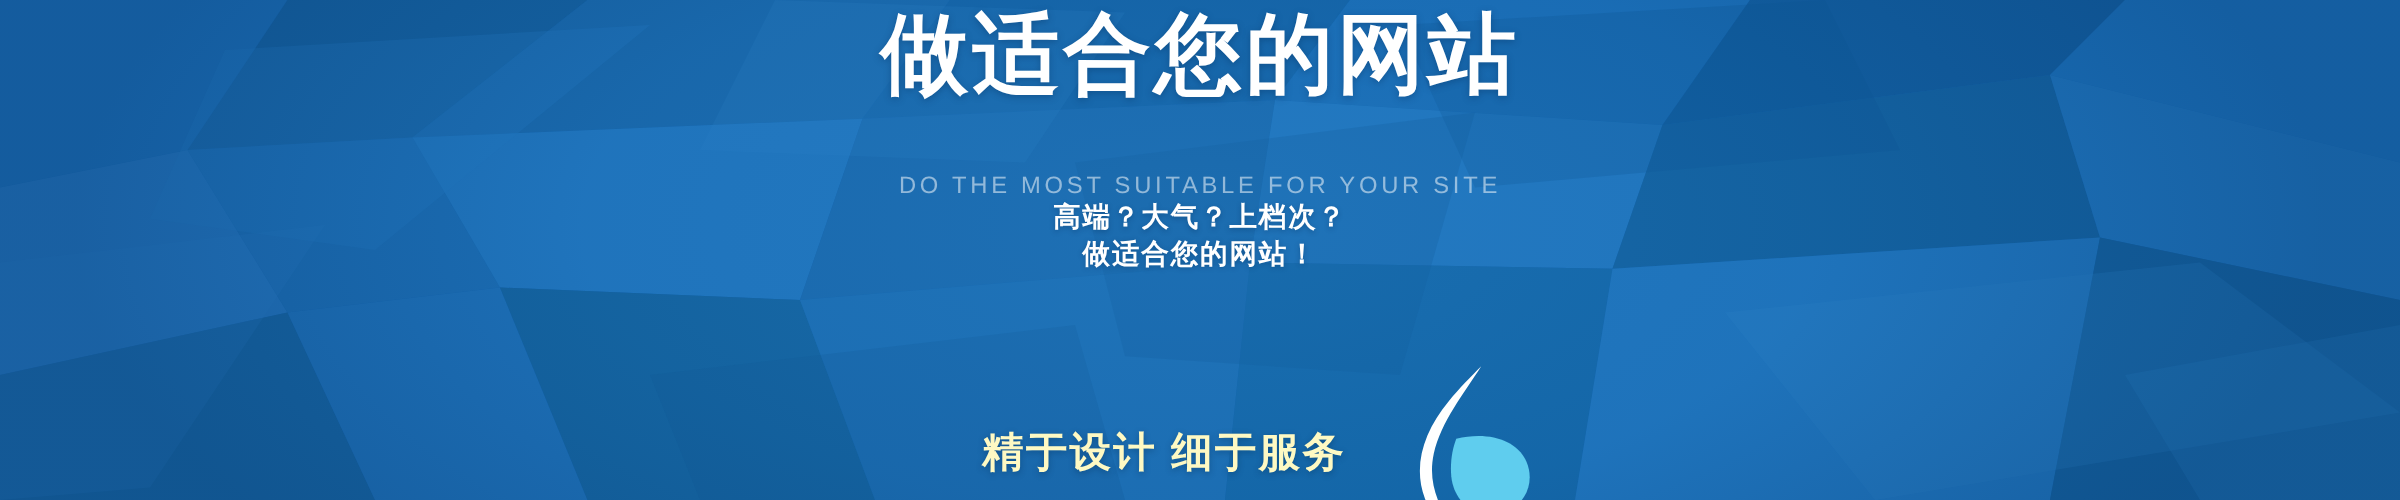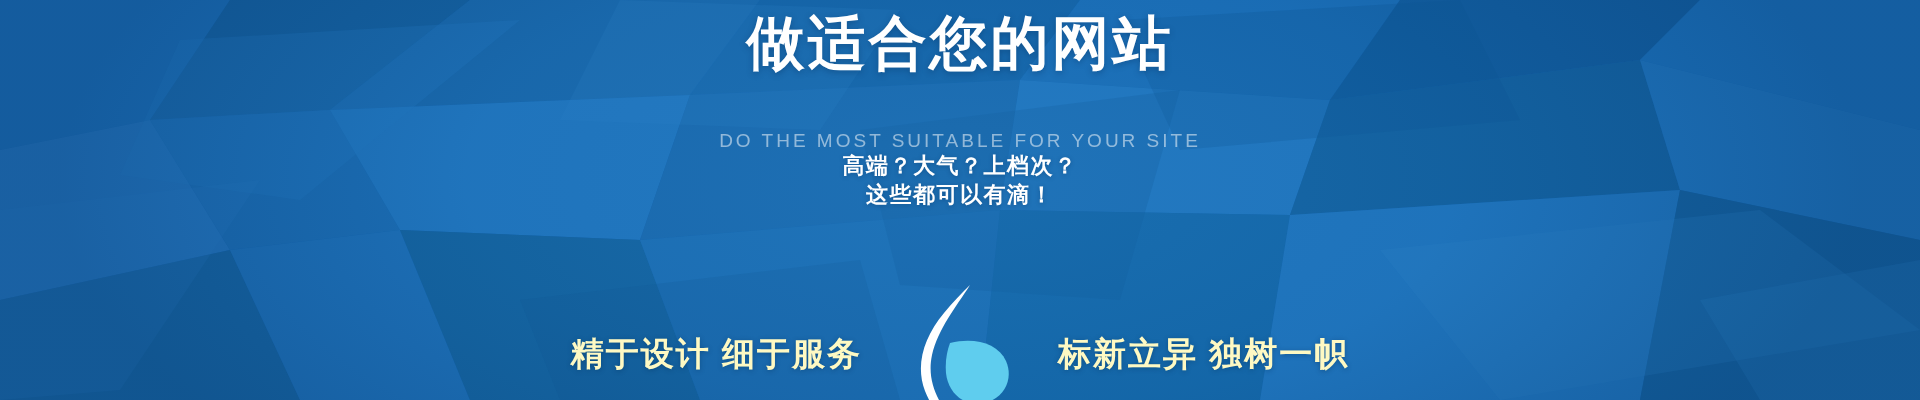--- a/index.html
+++ b/index.html
@@ -43,21 +43,21 @@
     position: absolute;
     inset: 0;
     display: flex;
     flex-direction: column;
     align-items: center;
     z-index: 3;
   }
 
   .headline {
     margin-top: 10px;
-    font-size: 58px;
+    font-size: 70px;
     line-height: 66px;
     font-weight: 700;
     color: #ffffff;
     letter-spacing: 3px;
     text-shadow: 0 2px 6px rgba(6,44,86,0.35);
     white-space: nowrap;
   }
 
   .subtitle-en {
     margin-top: 15px;
@@ -154,21 +154,21 @@
   <div class="bg-vignette"></div>
 
   <div class="content">
 
     <h1 class="headline">做适合您的网站</h1>
 
     <div class="subtitle-en">DO THE MOST SUITABLE FOR YOUR SITE</div>
 
     <div class="tagline">
       <div>高端？大气？上档次？</div>
-      <div>这些都可以有滴！</div>
+      <div>做适合您的网站！</div>
     </div>
 
     <div class="slogan-row">
 
       <div class="slogan slogan-left">精于设计 细于服务</div>
 
       <div class="logo-wrap">
         <svg viewBox="0 0 120 200">
 
           <path d="M70 4
@@ -188,17 +188,16 @@
                    C 45 80, 47 70, 50 62 Z" fill="#5fcdee"></path>
 
           <path d="M62 122
                    C 40 116, 16 124, 9 144
                    C 2 163, 14 181, 34 183
                    C 54 185, 68 170, 68 150
                    C 68 138, 65 129, 62 122 Z" fill="#1684ed"></path>
         </svg>
       </div>
 
-      <div class="slogan slogan-right">标新立异 独树一帜</div>
 
     </div>
   </div>
 </div>
 
 </body></html>

